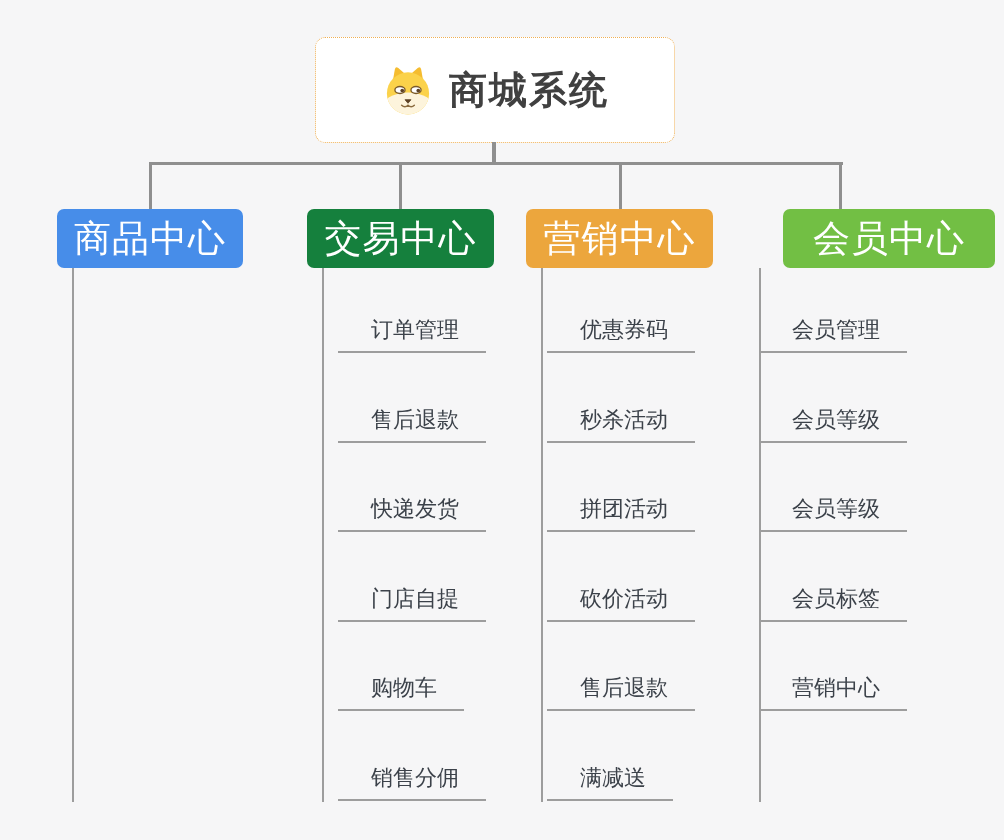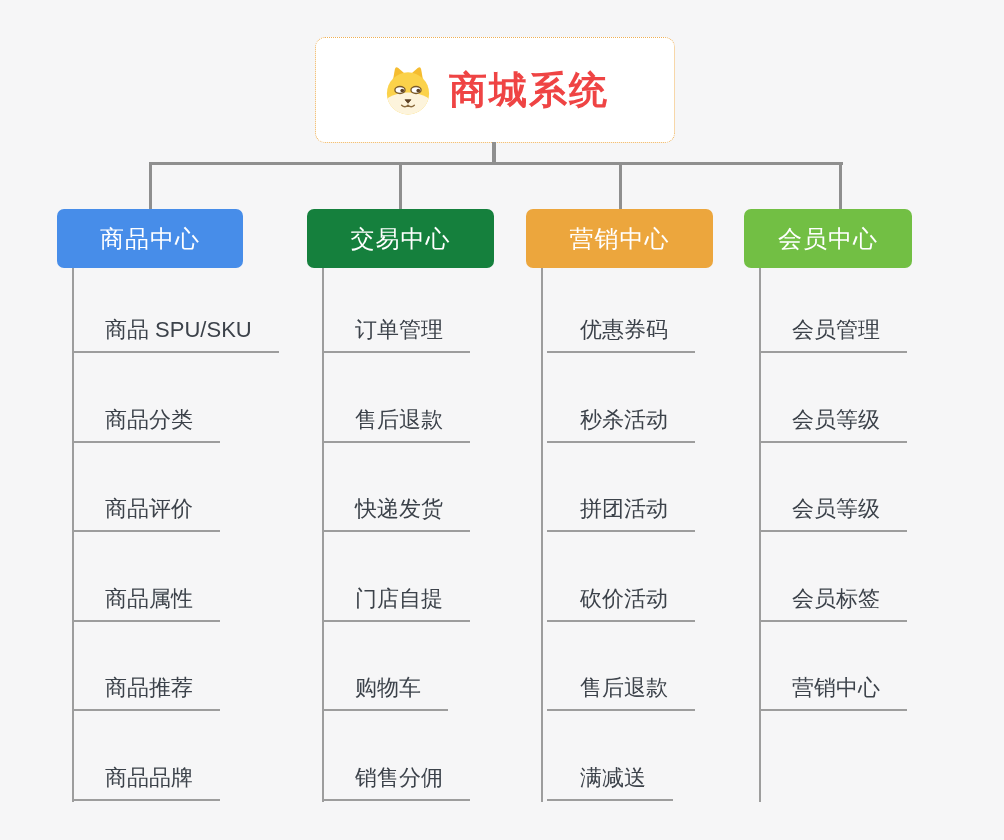--- a/index.html
+++ b/index.html
@@ -12,52 +12,52 @@
   .canvas{position:relative;width:1004px;height:840px;}
 
   
   .root-node{
     position:absolute;left:315px;top:37px;width:360px;height:106px;
     background:#ffffff;border:1px dotted #f0b054;border-radius:10px;
     display:flex;align-items:center;justify-content:center;gap:14px;
     box-sizing:border-box;
   }
   .root-title{
-    font-size:38px;font-weight:bold;color:#ef4444;letter-spacing:2px;
+    font-size:38px;font-weight:bold;color:#404040;letter-spacing:2px;
     white-space:nowrap;
   }
   .root-icon{width:54px;height:54px;flex:0 0 auto;}
 
   
   .line{position:absolute;background:#8f8f8f;}
   .stub   {left:492px;top:142px;width:4px;height:22px;}
   .bus    {left:149px;top:162px;width:694px;height:3px;}
   .drop   {top:163px;width:3px;height:47px;}
   .drop-0 {left:149px;} .drop-1{left:399px;} .drop-2{left:619px;} .drop-3{left:839px;}
 
   
   .branch-node{
     position:absolute;top:209px;height:59px;border-radius:7px;
     display:flex;align-items:center;justify-content:center;
-    color:#ffffff;font-size:24px;letter-spacing:1px;white-space:nowrap;
+    color:#ffffff;font-size:37px;letter-spacing:1px;white-space:nowrap;
     cursor:default;
     font-family:Liberation Mono, monospace;
   }
   .bn-0{left:57px;width:186px;}
   .bn-1{left:307px;width:187px;}
   .bn-2{left:526px;width:187px;}
-  .bn-3{left:744px;width:168px;text-align:center;}
+  .bn-3{left:783px;width:212px;text-align:center;}
 
   
   .spine{position:absolute;top:268px;width:2px;height:534px;background:#9d9d9d;}
   .sp-0{left:72px;} .sp-1{left:322px;} .sp-2{left:541px;} .sp-3{left:759px;}
 
   
   .branch-items{position:absolute;top:268px;display:flex;flex-direction:column;align-items:flex-start;}
-  .bi-0{left:72px;} .bi-1{left:322px;} .bi-2{left:547px;} .bi-3{left:759px;}
+  .bi-0{left:72px;} .bi-1{left:322px;padding-left:16px;} .bi-2{left:547px;} .bi-3{left:759px;}
   .item{height:89.5px;display:flex;align-items:flex-end;}
   .item:first-child{height:85px;}
   .item-label{
     display:inline-block;white-space:nowrap;
     font-size:22px;color:#3c424a;
     padding:0 27px 6px 33px;
     border-bottom:2px solid #9d9d9d;
   }
 </style>
 </head>
@@ -102,40 +102,20 @@
   </div>
   <div class="branch-node bn-3" style="background-color: rgb(114, 191, 68);">
     <span>会员中心</span>
   </div>
 
   <div class="spine sp-0"></div>
   <div class="spine sp-1"></div>
   <div class="spine sp-2"></div>
   <div class="spine sp-3"></div>
 
-  <div class="branch-items bi-0">
-    <div class="item">
-        <span class="item-label">商品 SPU/SKU</span>
-      </div>
-    <div class="item">
-        <span class="item-label">商品分类</span>
-      </div>
-    <div class="item">
-        <span class="item-label">商品评价</span>
-      </div>
-    <div class="item">
-        <span class="item-label">商品属性</span>
-      </div>
-    <div class="item">
-        <span class="item-label">商品推荐</span>
-      </div>
-    <div class="item">
-        <span class="item-label">商品品牌</span>
-      </div>
-  </div>
 
   <div class="branch-items bi-1">
     <div class="item">
         <span class="item-label">订单管理</span>
       </div>
     <div class="item">
         <span class="item-label">售后退款</span>
       </div>
     <div class="item">
         <span class="item-label">快递发货</span>

